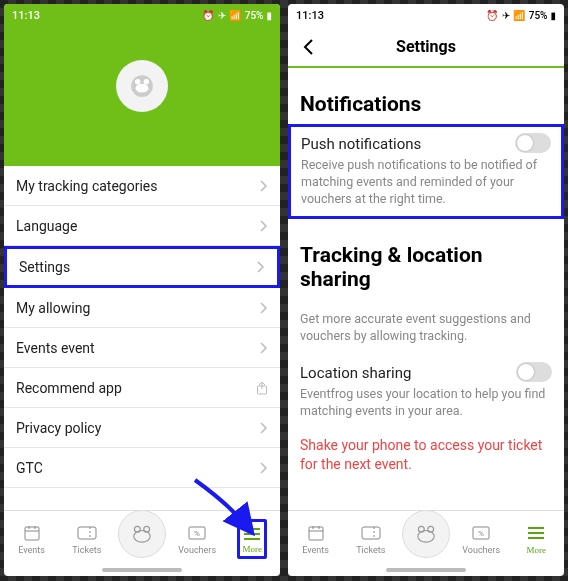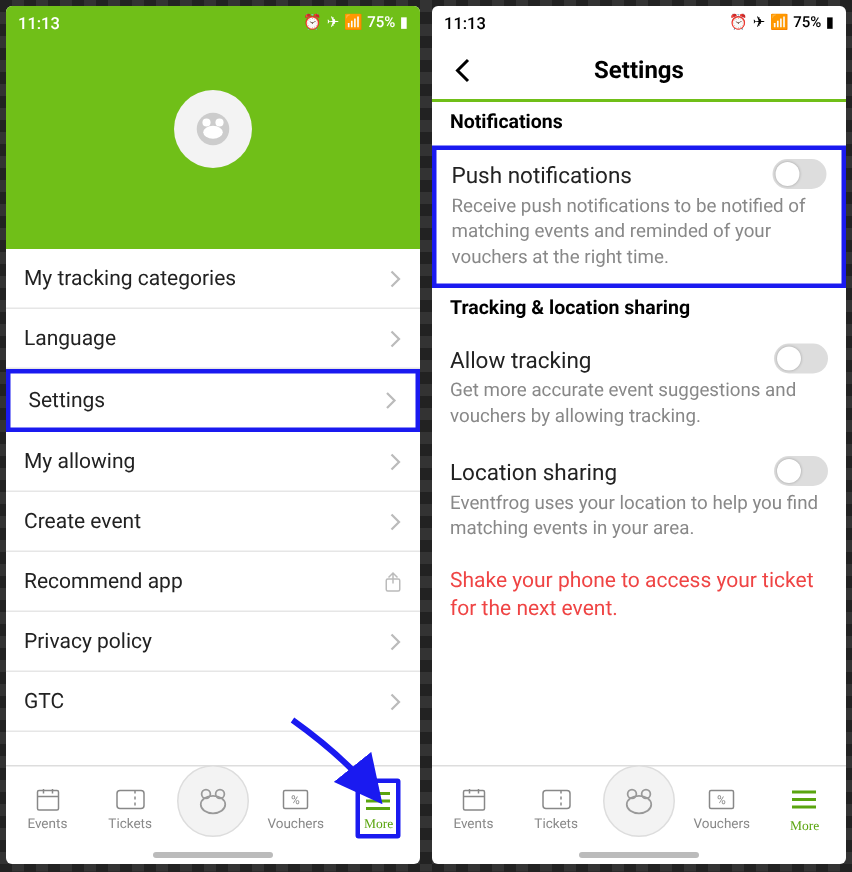--- a/index.html
+++ b/index.html
@@ -67,21 +67,21 @@
     display:flex; align-items:center; justify-content:space-between;
     padding: 0 12px;
     height: 40px;
     border-bottom: 1px solid #e6e6e6;
     font-size: 14px;
     color:#222;
   }
   .row .chev { color:#bbb; display:flex; }
   .row.hl { border: 3px solid #1a1af0; height:42px; }
 
-  .section-title { font-size:13px; font-weight:700; padding:6px 12px 8px; }
+  .section-title { font-size:21px; font-weight:700; padding:24px 12px 8px; }
   .setting {
     padding: 8px 12px 10px;
   }
   .setting .line1 { display:flex; justify-content:space-between; align-items:flex-end; }
   .setting .label { font-size:15px; color:#222; }
   .setting .desc { font-size:12.5px; color:#888; margin-top:4px; line-height:1.35; }
   .toggle {
     width:36px; height:20px; border-radius:10px; background:#ddd; position:relative;
   }
   .toggle .knob {
@@ -170,21 +170,21 @@
     </div>
     <div class="row">
       <span>My allowing</span>
       <span class="chev">
           <svg width="8" height="12" viewBox="0 0 8 12">
             <path d="M1 1l5 5-5 5" stroke="#bbb" stroke-width="1.5" fill="none"></path>
           </svg>
         </span>
     </div>
     <div class="row">
-      <span>Create event</span>
+      <span>Events event</span>
       <span class="chev">
           <svg width="8" height="12" viewBox="0 0 8 12">
             <path d="M1 1l5 5-5 5" stroke="#bbb" stroke-width="1.5" fill="none"></path>
           </svg>
         </span>
     </div>
     <div class="row">
       <span>Recommend app</span>
       <span class="chev">
           <svg width="12" height="14" viewBox="0 0 12 14">
@@ -290,26 +290,20 @@
         <div class="toggle">
             <div class="knob"></div>
           </div>
       </div>
       <div class="desc">Receive push notifications to be notified of matching events and reminded of your vouchers at the right time.</div>
     </div>
 
     <div class="section-title">Tracking &amp; location sharing</div>
 
     <div class="setting">
-      <div class="line1">
-        <span class="label">Allow tracking</span>
-        <div class="toggle">
-            <div class="knob"></div>
-          </div>
-      </div>
       <div class="desc">Get more accurate event suggestions and vouchers by allowing tracking.</div>
     </div>
 
     <div class="setting">
       <div class="line1">
         <span class="label">Location sharing</span>
         <div class="toggle">
             <div class="knob"></div>
           </div>
       </div>

